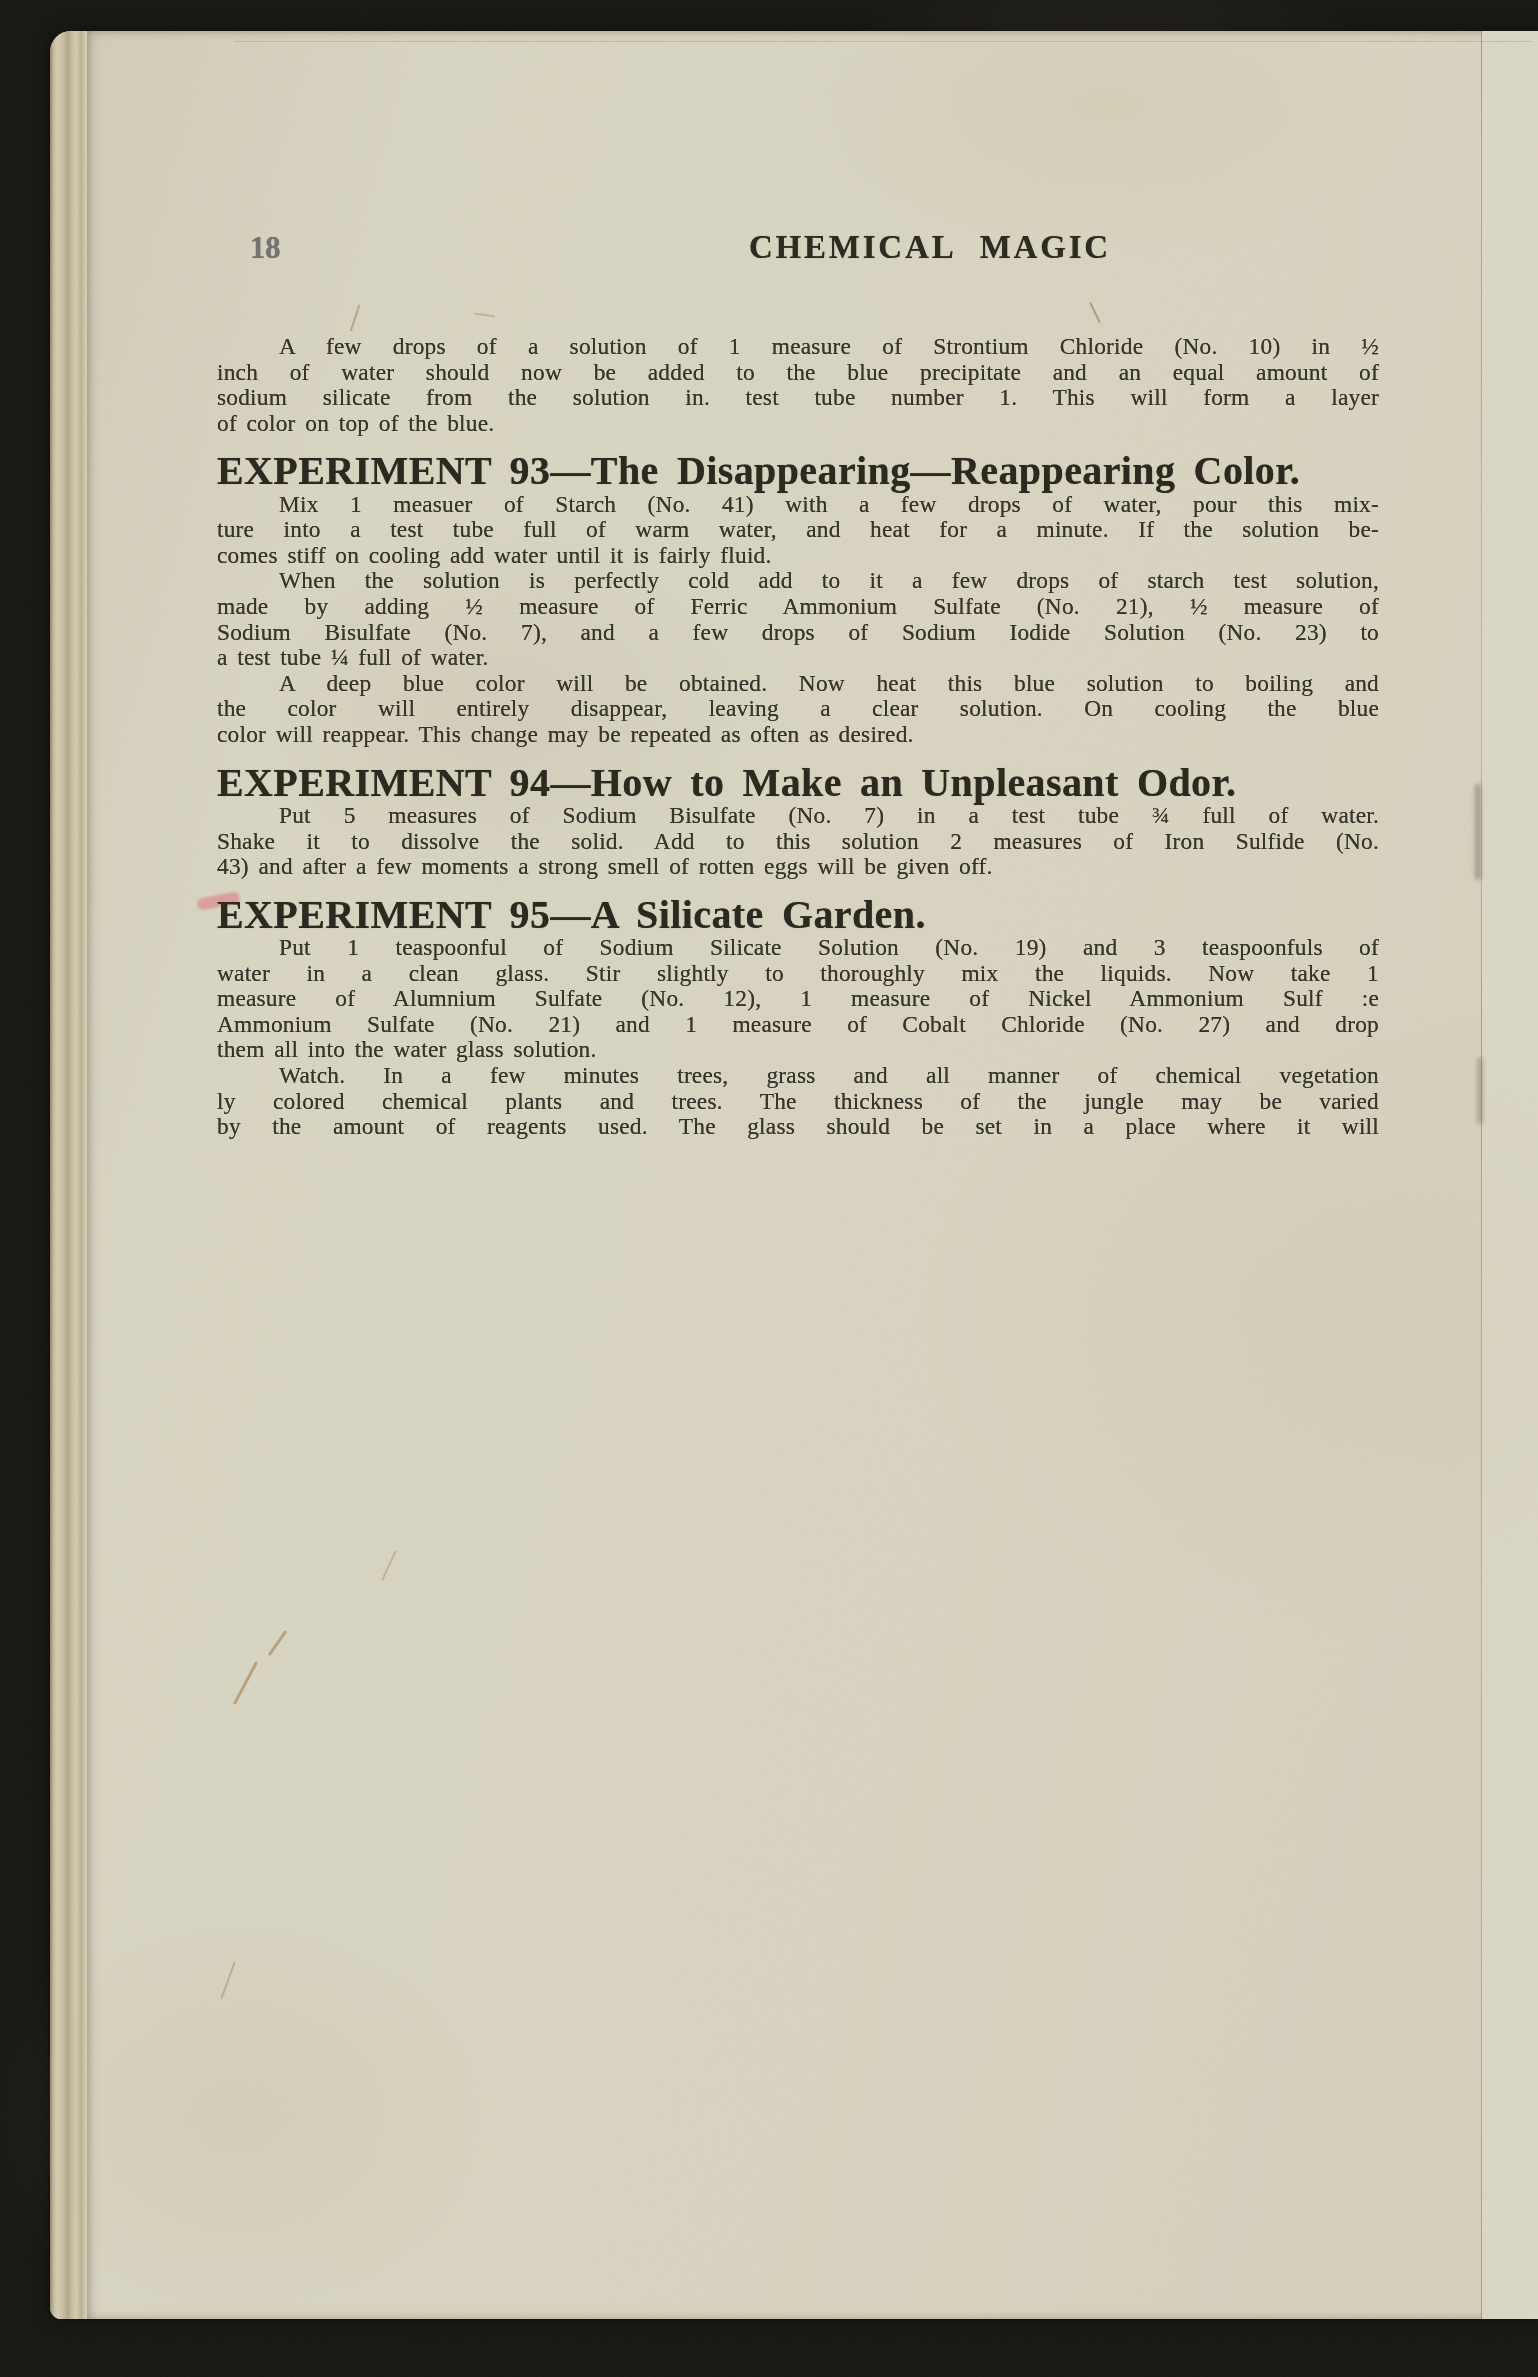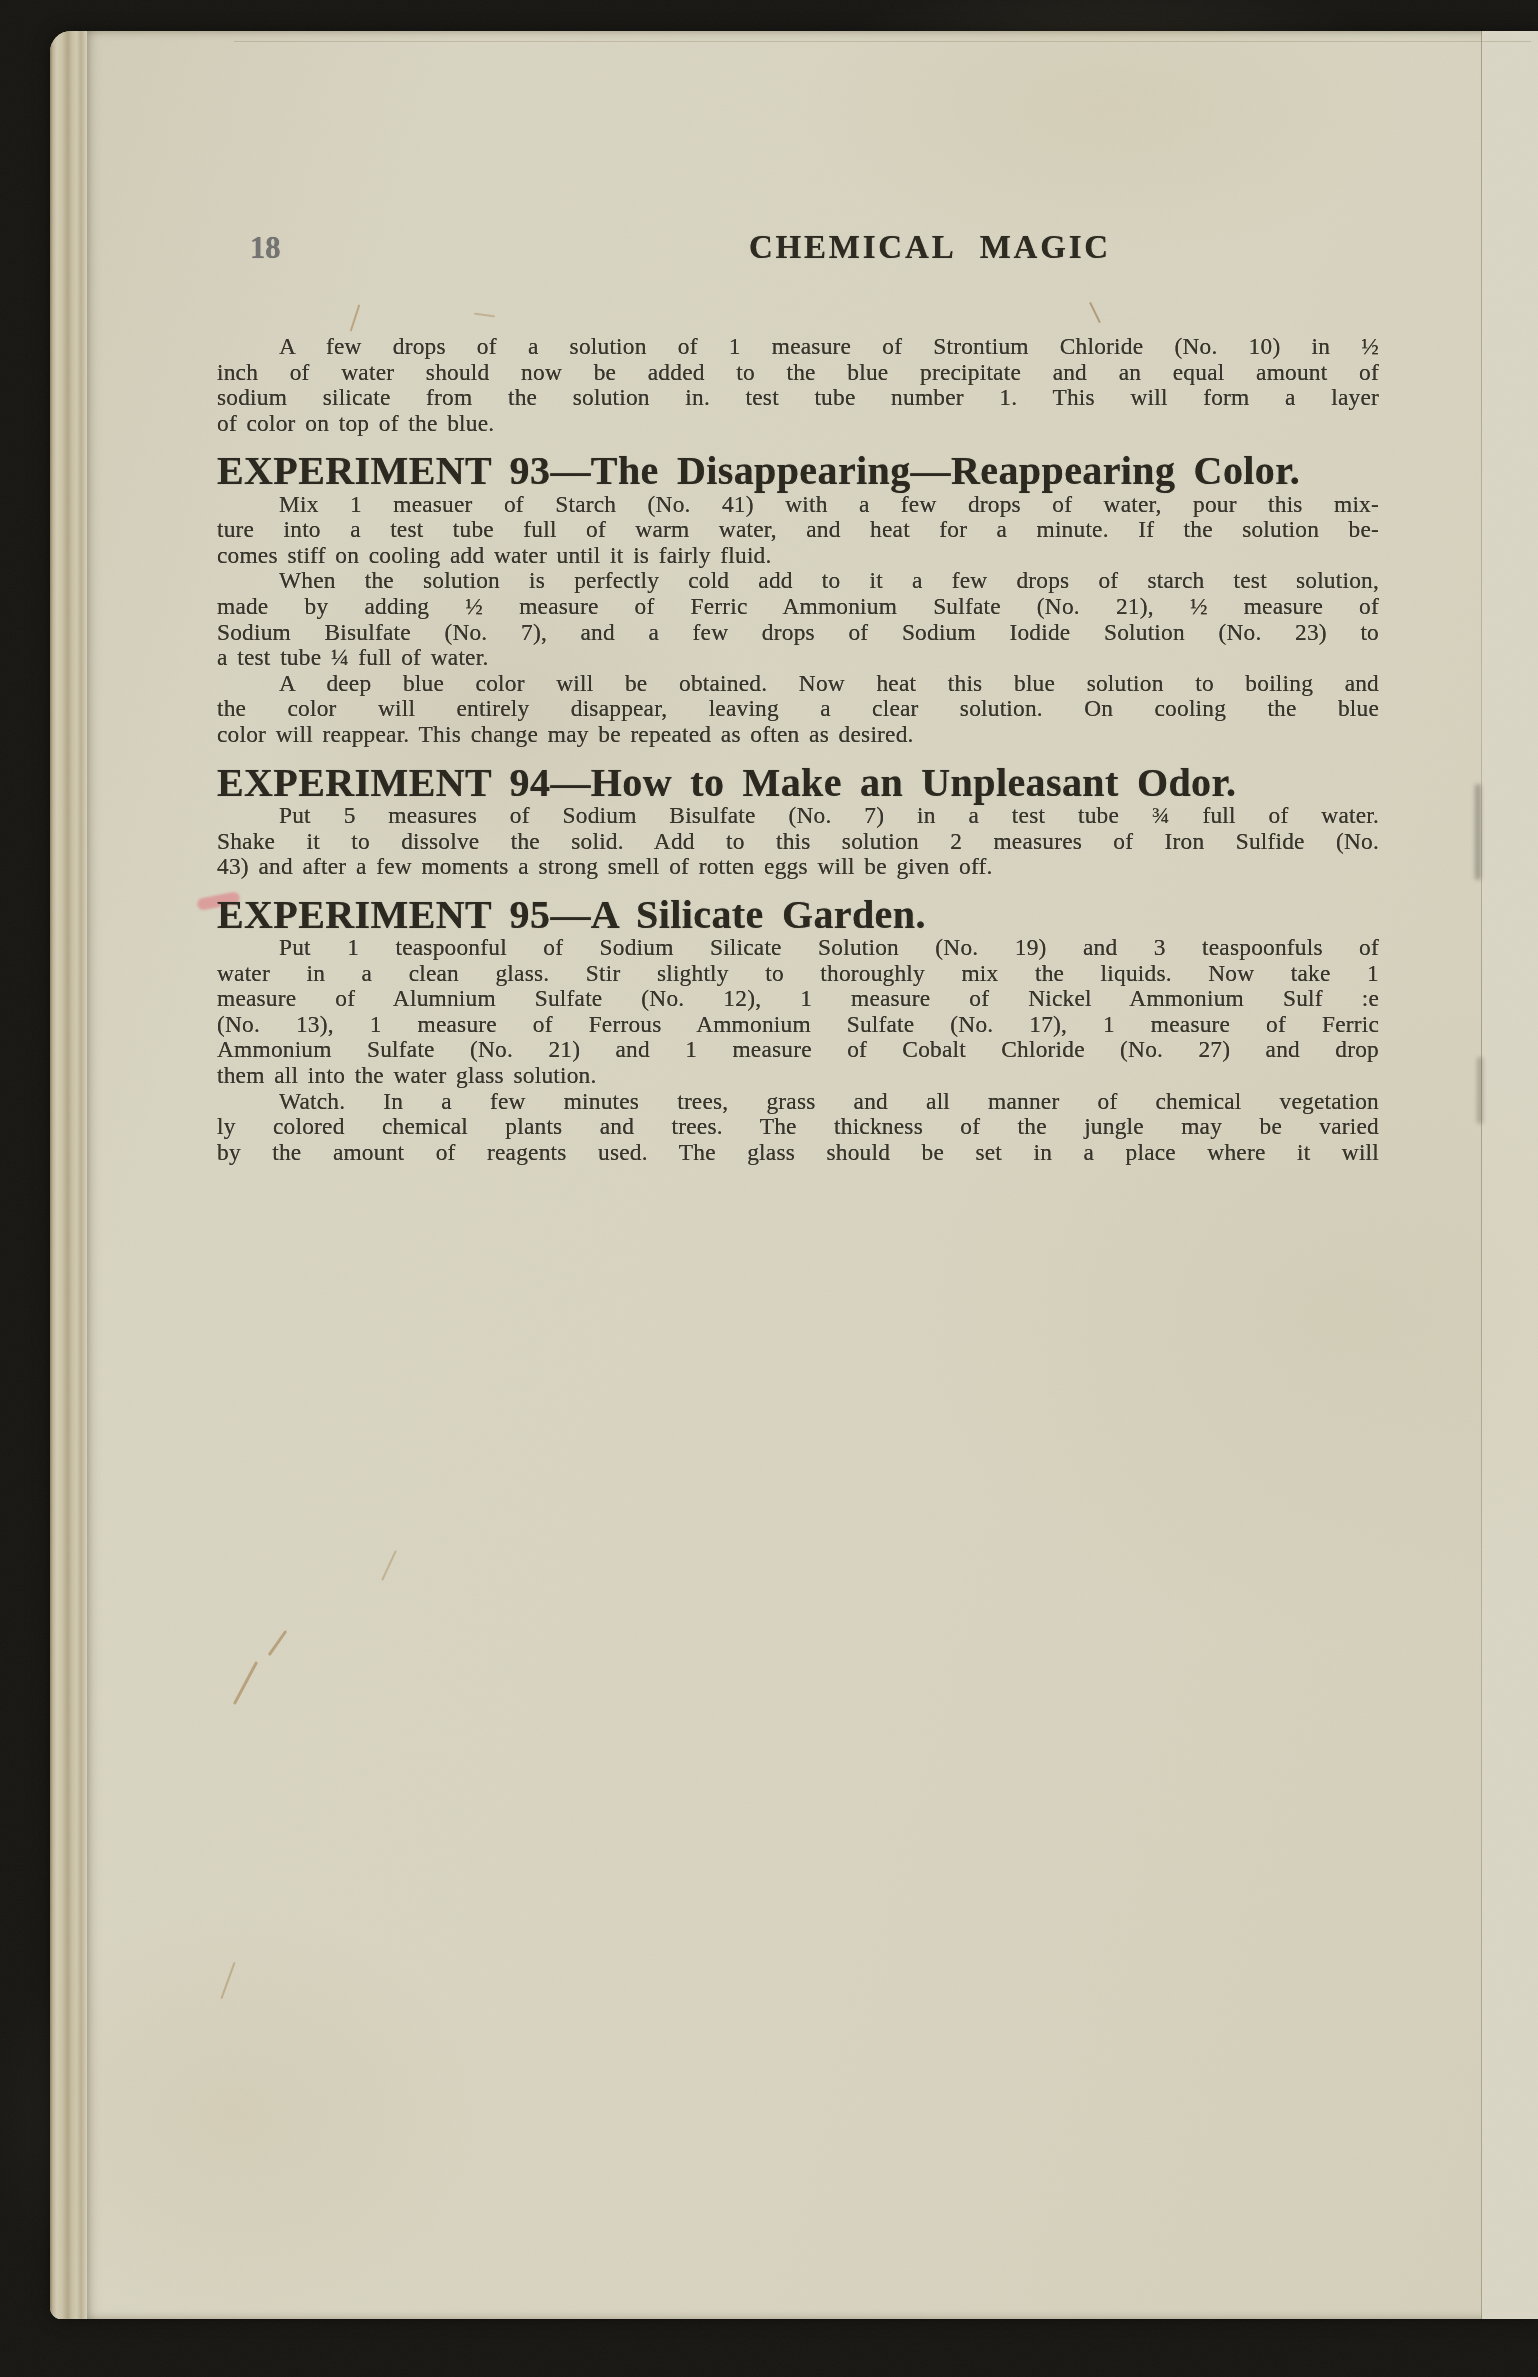--- a/index.html
+++ b/index.html
@@ -145,21 +145,20 @@
     <div class="line">the color will entirely disappear, leaving a clear solution.  On cooling the blue</div>
     <div class="line para-end">color will reappear.  This change may be repeated as often as desired.</div>
     <div class="exp-heading">EXPERIMENT 94—How to Make an Unpleasant Odor.</div>
     <div class="line indent">Put 5 measures of Sodium Bisulfate (No. 7) in a test tube ¾ full of water.</div>
     <div class="line">Shake it to dissolve the solid.  Add to this solution 2 measures of Iron Sulfide (No.</div>
     <div class="line para-end">43) and after a few moments a strong smell of rotten eggs will be given off.</div>
     <div class="exp-heading">EXPERIMENT 95—A Silicate Garden.</div>
     <div class="line indent">Put 1 teaspoonful of Sodium Silicate Solution (No. 19) and 3 teaspoonfuls of</div>
     <div class="line">water in a clean glass.  Stir slightly to thoroughly mix the liquids.  Now take 1</div>
     <div class="line">measure of Alumnium Sulfate (No. 12), 1 measure of Nickel Ammonium Sulf :e</div>
-    <div class="line">(No. 13), 1 measure of Ferrous Ammonium Sulfate (No. 17), 1 measure of Ferric</div>
     <div class="line">Ammonium Sulfate (No. 21) and 1 measure of Cobalt Chloride (No. 27) and drop</div>
     <div class="line para-end">them all into the water glass solution.</div>
     <div class="line indent">Watch.  In a few minutes trees, grass and all manner of chemical vegetation</div>
     <div class="line">ly colored chemical plants and trees.  The thickness of the jungle may be varied</div>
     <div class="line">by the amount of reagents used.  The glass should be set in a place where it will</div>
   </div>
 
 <svg class="noise" width="1538" height="2377" viewBox="0 0 2166 3348">
   <filter id="paperNoise">
     <feTurbulence type="fractalNoise" baseFrequency="0.55" numOctaves="2" seed="11"></feTurbulence>

